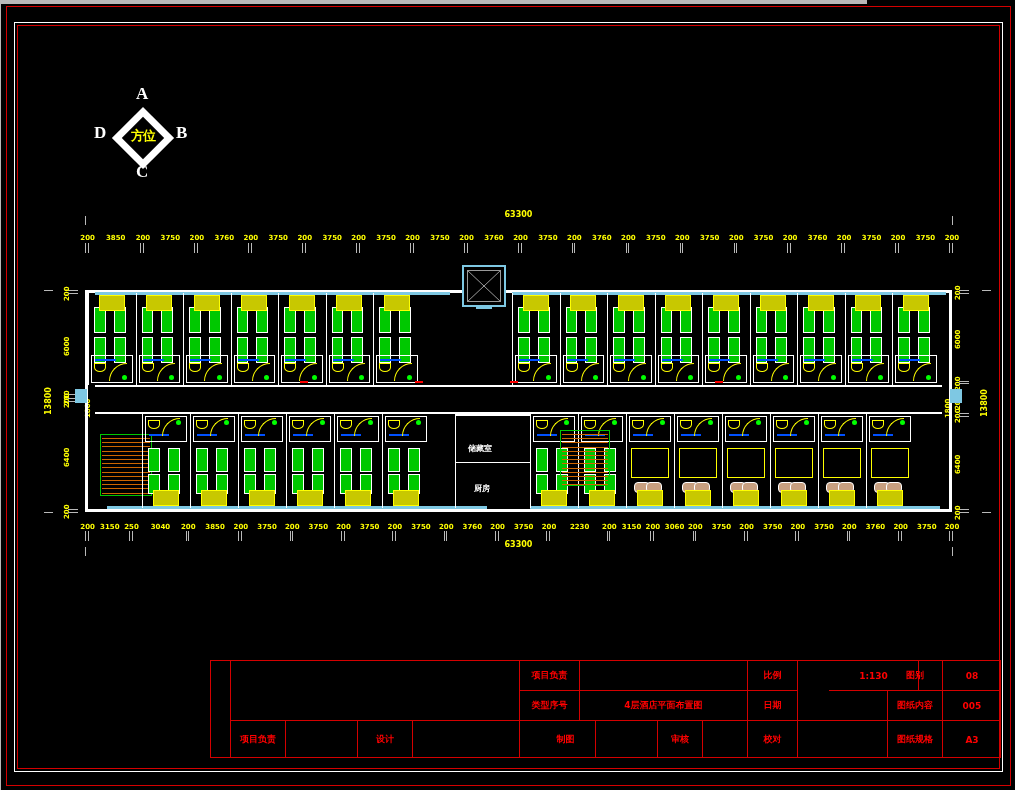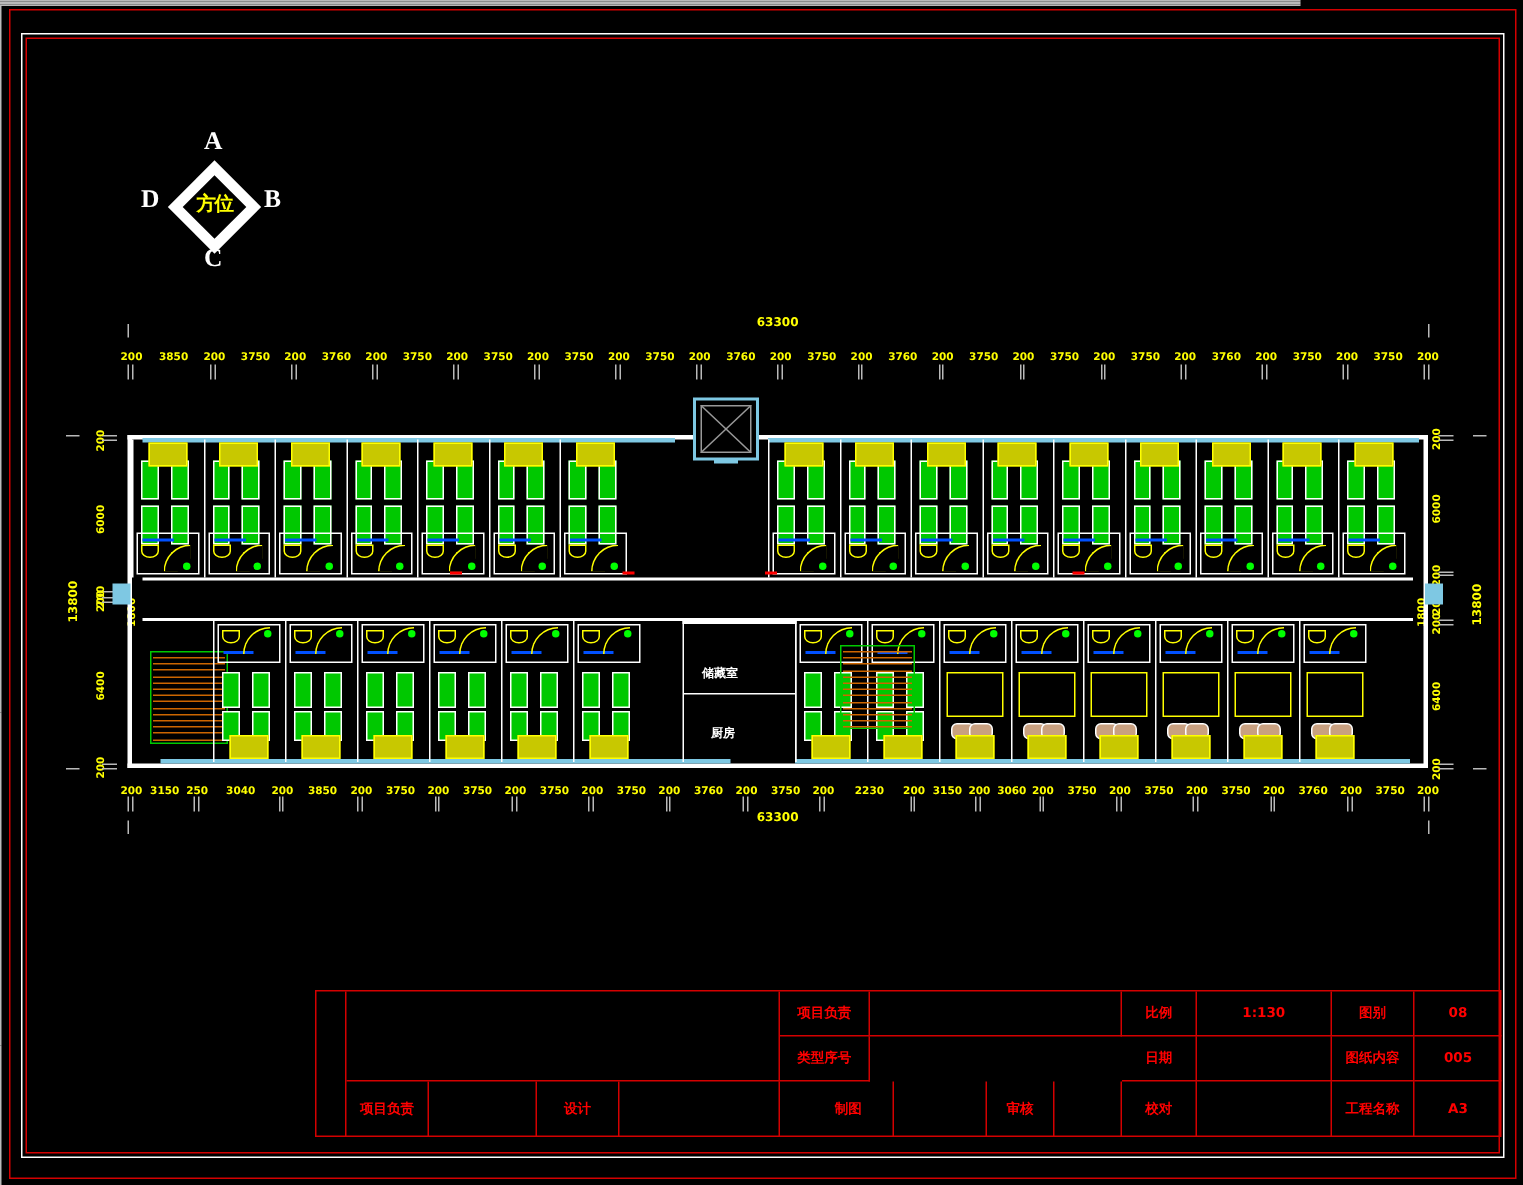--- a/index.html
+++ b/index.html
@@ -652,37 +652,38 @@
     </div>
 
   <div class="tb">
     <div class="cell nobb" style="left:0;top:0;width:20px;height:97px;"></div>
 
     <div class="cell" style="left:20px;top:0;width:289px;height:60px;border-bottom:1px solid #d40000;"></div>
 
     <div class="cell" style="left:309px;top:0;width:60px;height:30px;">项目负责</div>
     <div class="cell" style="left:369px;top:0;width:168px;height:30px;"></div>
     <div class="cell" style="left:537px;top:0;width:50px;height:30px;">比例</div>
-    <div class="cell tb-val" style="left:587px;top:0;width:90px;height:30px;">1:130</div>
+    <div class="cell tb-val" style="left:618px;top:0;width:90px;height:30px;">1:130</div>
     <div class="cell" style="left:677px;top:0;width:55px;height:30px;">图别</div>
     <div class="cell nob tb-val" style="left:732px;top:0;width:58px;height:30px;">08</div>
 
     <div class="cell" style="left:309px;top:30px;width:60px;height:30px;">类型序号</div>
+    <div class="cell tb-title" style="left:369px;top:30px;width:168px;height:30px;">4层酒店平面布置图</div>
     <div class="cell" style="left:537px;top:30px;width:50px;height:30px;">日期</div>
     <div class="cell" style="left:587px;top:30px;width:90px;height:30px;"></div>
     <div class="cell" style="left:677px;top:30px;width:55px;height:30px;">图纸内容</div>
     <div class="cell nob tb-val" style="left:732px;top:30px;width:58px;height:30px;">005</div>
 
     <div class="cell nobb" style="left:20px;top:60px;width:55px;height:37px;">项目负责</div>
     <div class="cell nobb" style="left:75px;top:60px;width:72px;height:37px;"></div>
     <div class="cell nobb" style="left:147px;top:60px;width:55px;height:37px;">设计</div>
     <div class="cell nobb" style="left:202px;top:60px;width:107px;height:37px;"></div>
     <div class="cell nobb" style="left:325px;top:60px;width:60px;height:37px;">制图</div>
     <div class="cell nobb" style="left:369px;top:60px;width:78px;height:37px;"></div>
     <div class="cell nobb" style="left:447px;top:60px;width:45px;height:37px;">审核</div>
     <div class="cell nobb" style="left:492px;top:60px;width:45px;height:37px;"></div>
     <div class="cell nobb" style="left:537px;top:60px;width:50px;height:37px;">校对</div>
     <div class="cell nobb" style="left:587px;top:60px;width:90px;height:37px;"></div>
-    <div class="cell nobb" style="left:677px;top:60px;width:55px;height:37px;">工程名称</div>
+    <div class="cell nobb" style="left:677px;top:60px;width:55px;height:37px;">图纸规格</div>
     <div class="cell nob nobb tb-val" style="left:732px;top:60px;width:58px;height:37px;">A3</div>
   </div>
 
 </div>
 
 </body></html>

